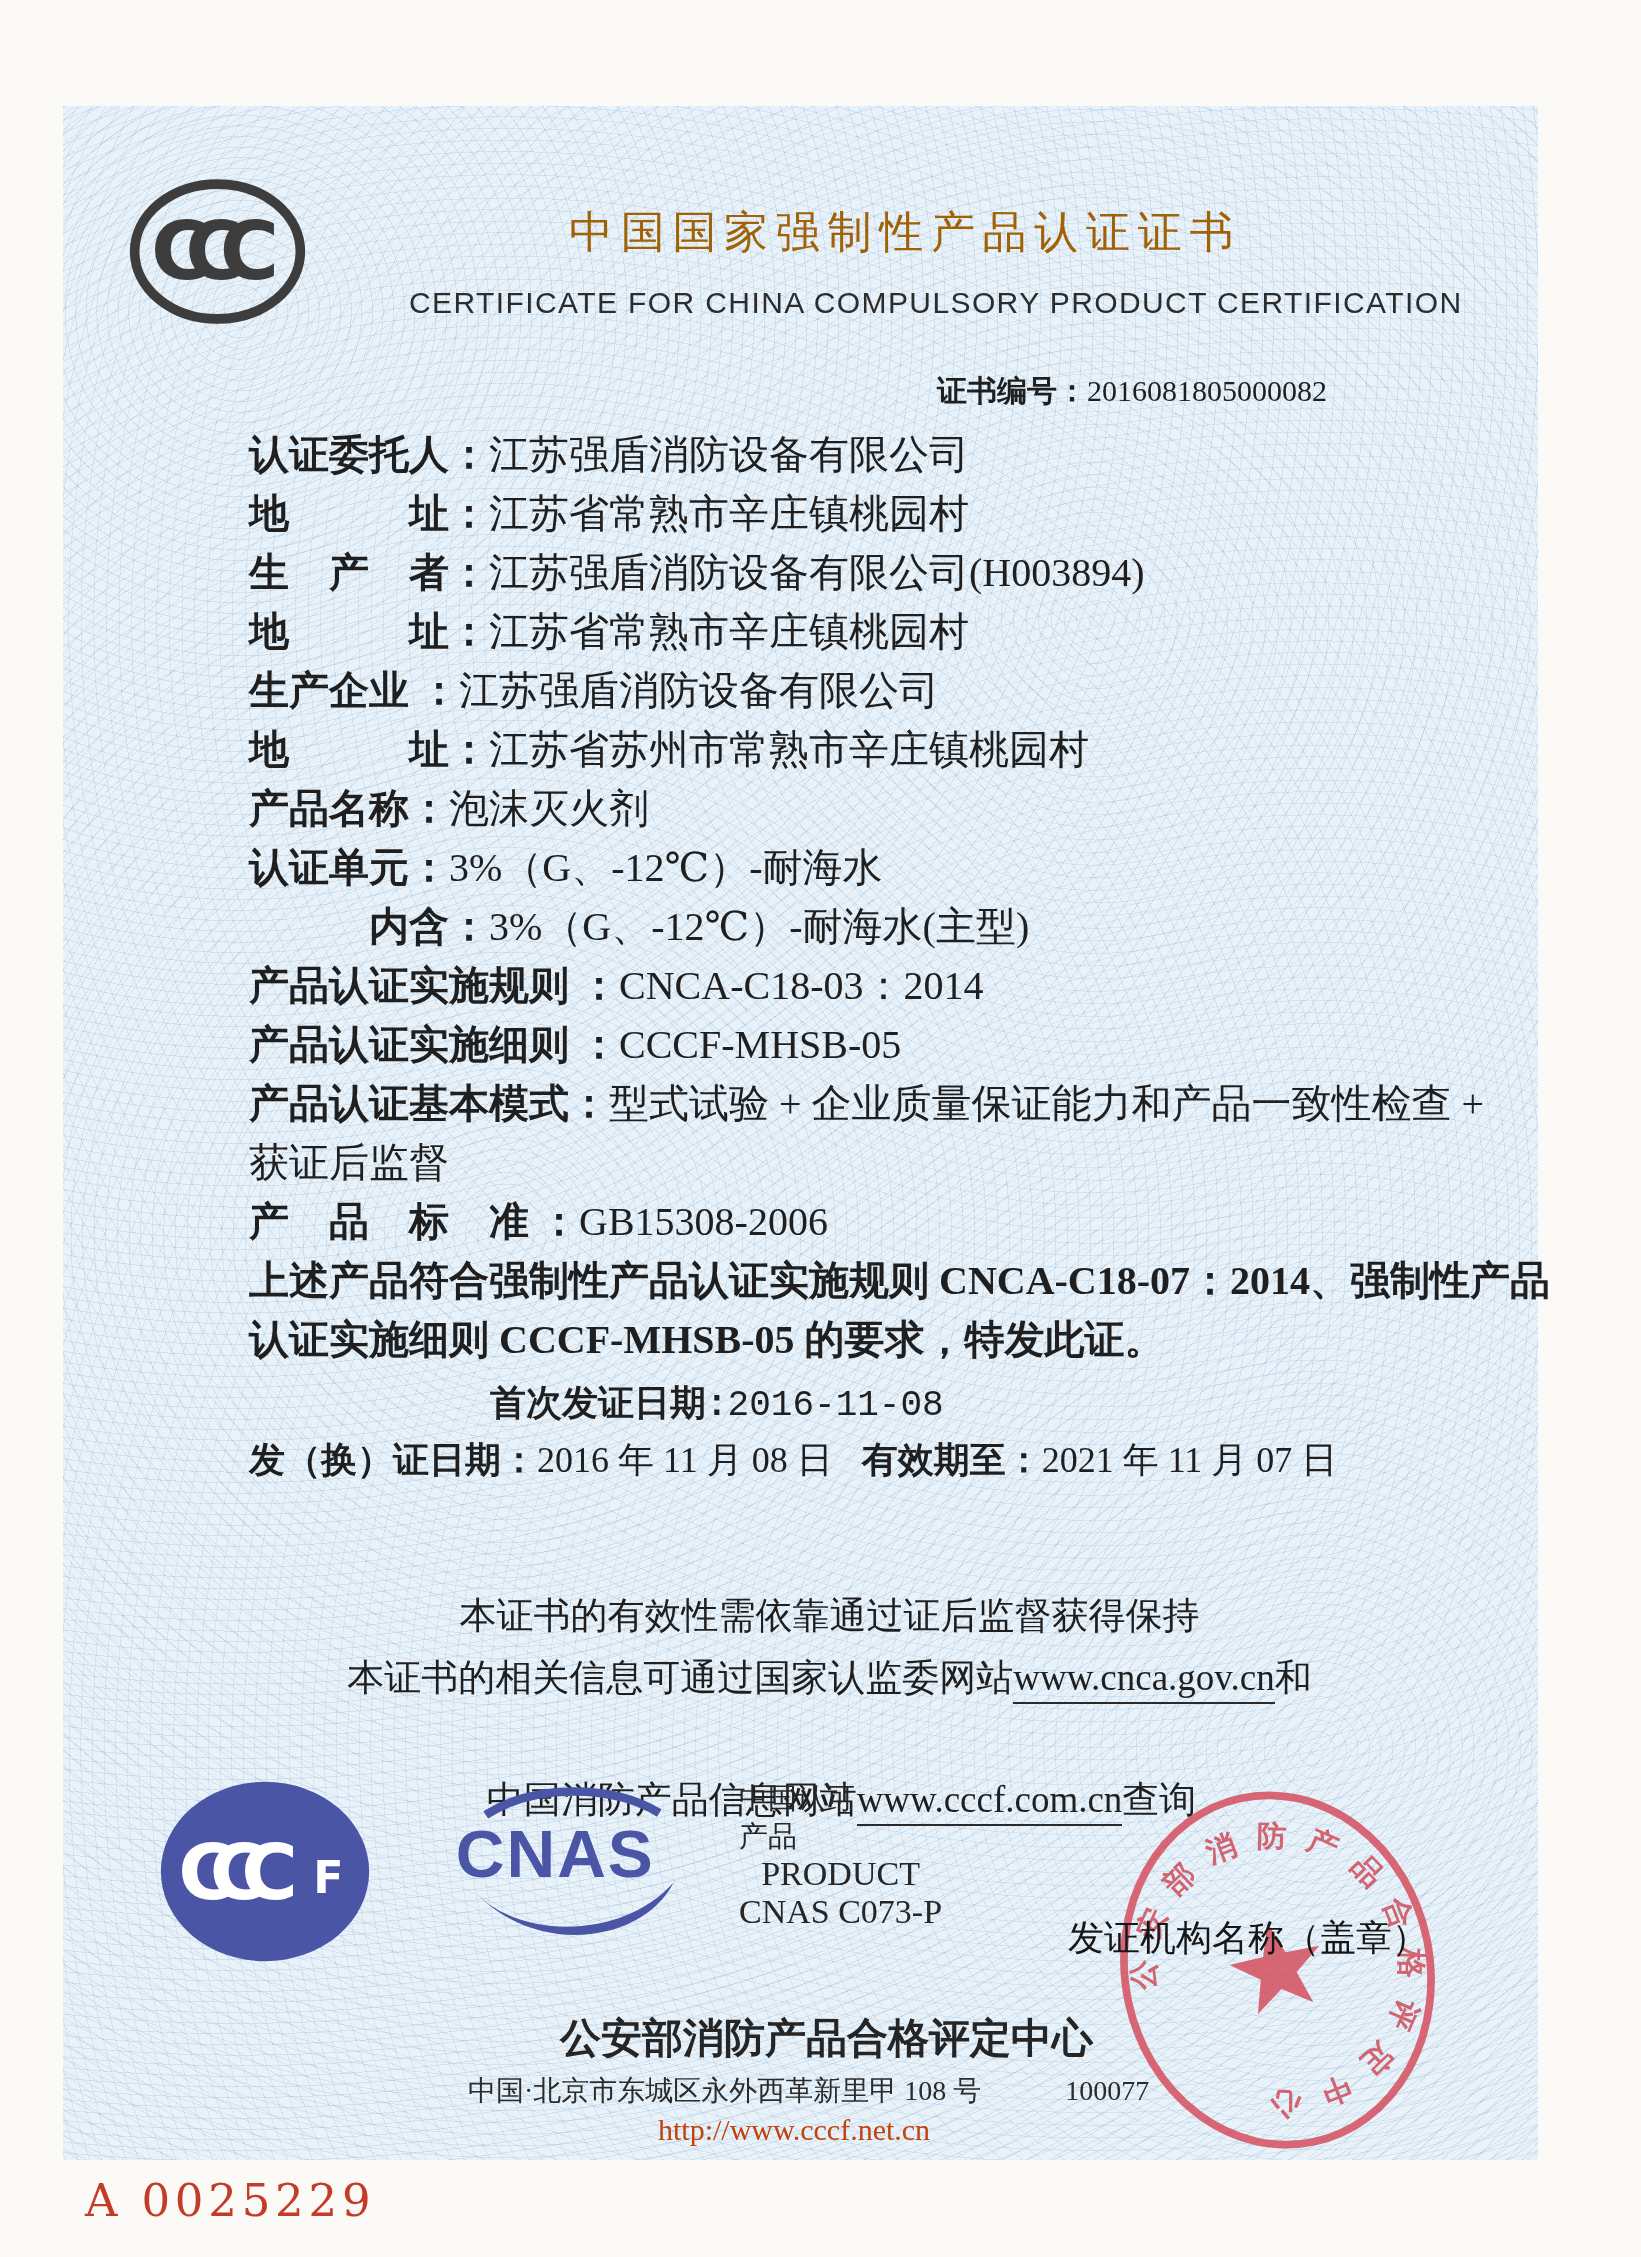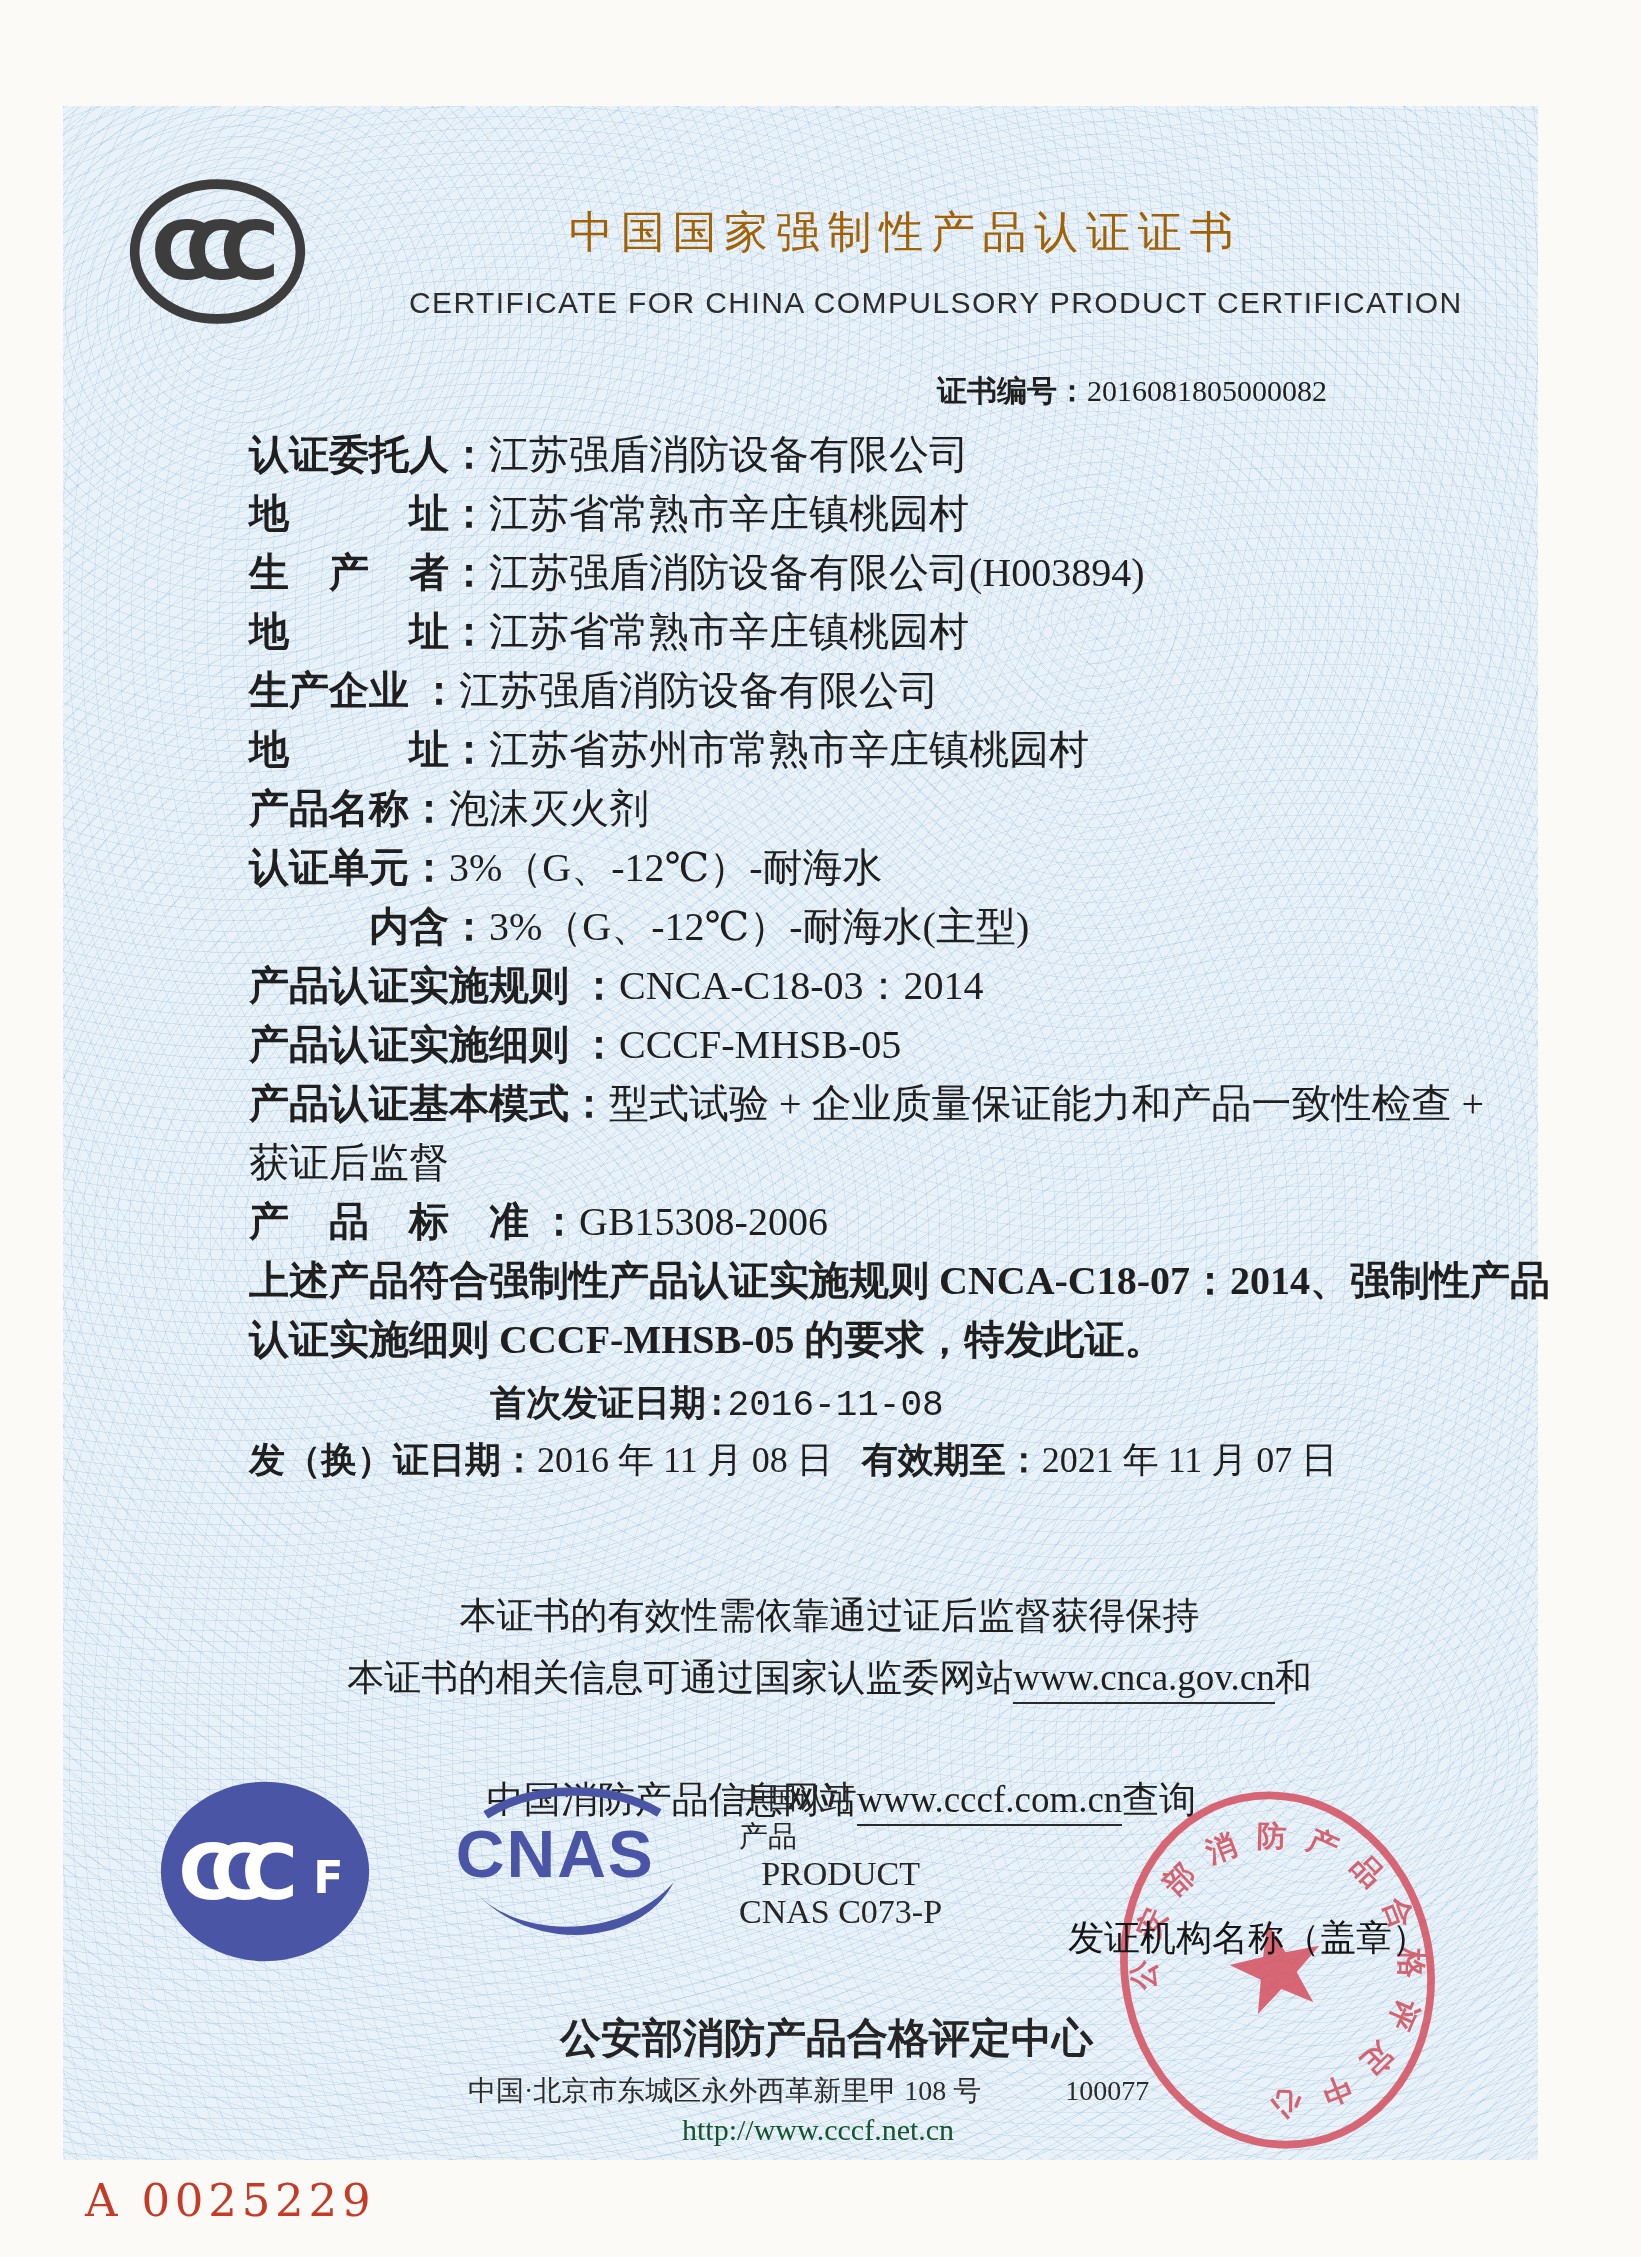--- a/index.html
+++ b/index.html
@@ -34,21 +34,21 @@
   .u{border-bottom:2.9px solid #2a2a2a;padding-bottom:3.9px;}
   .cccf-badge{left:157px;top:1777px;width:216px;height:189px;}
   .cnas-logo{left:452px;top:1782px;width:241px;height:166px;}
   .accred{left:739px;top:1779px;font-size:29px;line-height:38px;color:#262626;}
   .accred .sans{font-family:Liberation Serif, serif;font-size:34px;text-align:center;}
   .stamp{left:1096px;top:1777px;width:363px;height:386px;}
   .stamp-caption{left:1068px;top:1914px;font-size:36px;color:#161616;white-space:nowrap;z-index:5;}
   .org-name{left:560px;top:2011px;font-size:41px;font-weight:bold;color:#252525;white-space:nowrap;}
   .addr{left:468px;top:2072px;font-size:28px;color:#2b2b2b;white-space:nowrap;}
   .addr .zip{margin-left:84px;}
-  .site{left:682px;top:2113px;font-size:30px;color:#14532d;white-space:nowrap;}
+  .site{left:658px;top:2113px;font-size:30px;color:#c2410c;white-space:nowrap;}
   .serial{left:85px;top:2174px;font-size:45px;letter-spacing:4.8px;color:#c43b28;white-space:nowrap;
     font-family:"DejaVu Serif","Liberation Serif",serif;}
 </style>
 </head>
 <body>
 
 <div class="page">
   <div class="certificate"></div>
 
   <svg class="abs ccc-mark" viewBox="0 0 190 154">

